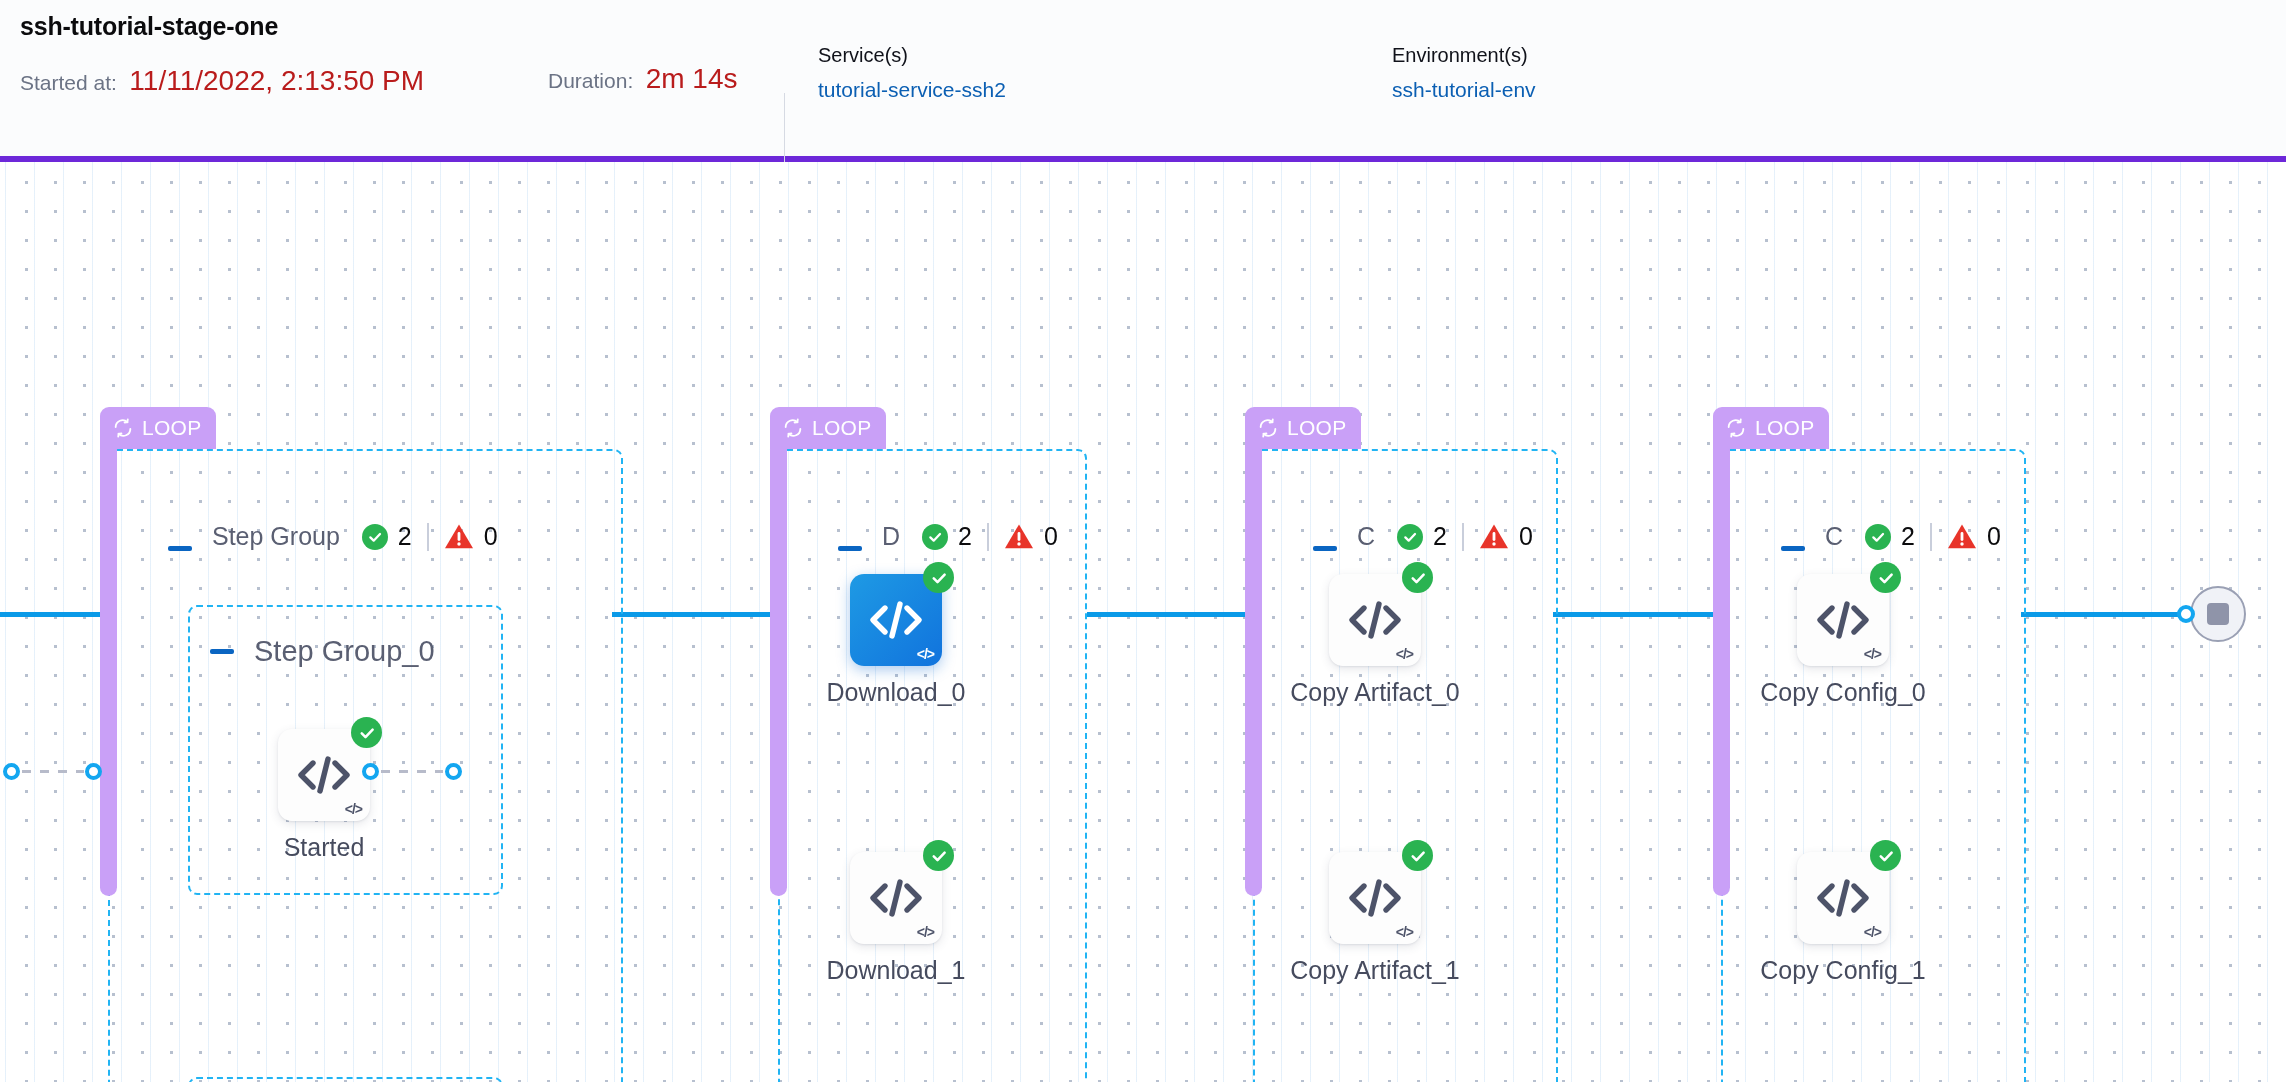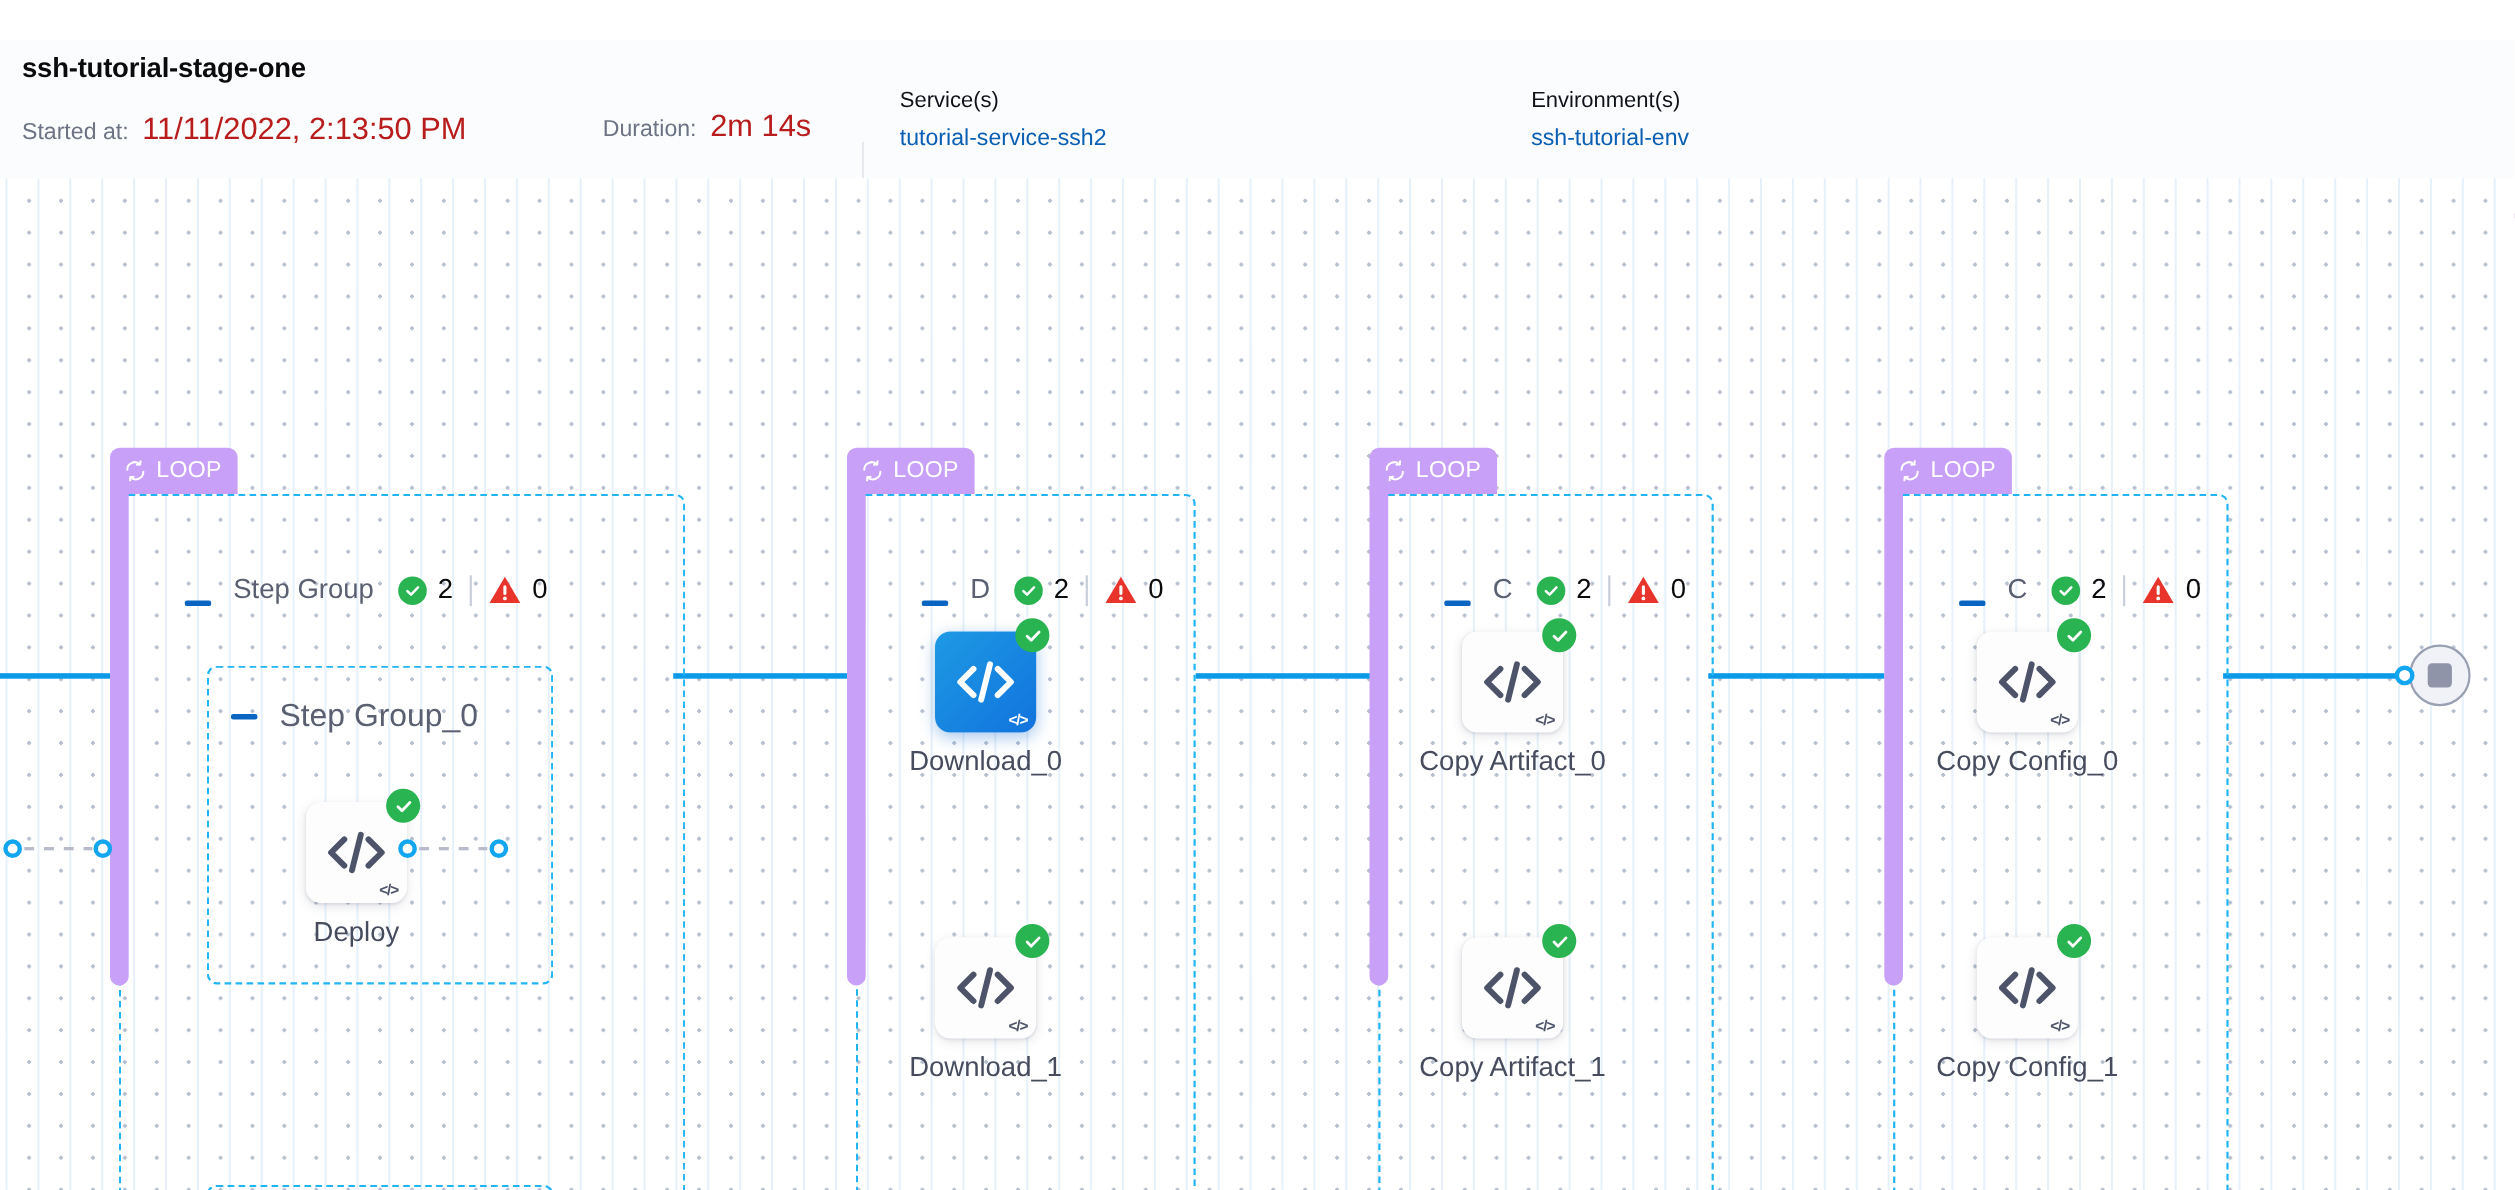--- a/index.html
+++ b/index.html
@@ -10,22 +10,21 @@
     background: #ffffff;
     font-family: "Liberation Sans", sans-serif;
   }
 
   
   #exec-header {
     position: relative;
     width: 2286px;
     height: 162px;
     background: #fbfcfd;
-    border-bottom: 4px solid #6d28d9;
-    margin-top: 36px;
+    border-bottom: 6px solid #6d28d9;
   }
   #header-title {
     position: absolute;
     left: 20px;
     top: 12px;
     font-size: 25px;
     font-weight: bold;
     color: #0b0b0d;
     letter-spacing: -0.2px;
   }
@@ -405,21 +404,21 @@
               <path d="M32 6 24 38"></path>
           </svg>
         </span>
         <span class="node-corner">&lt;/&gt;</span>
         <span class="node-status">
           <svg width="18" height="18" viewBox="0 0 24 24" fill="none" stroke="#ffffff" stroke-width="3.4" stroke-linecap="round" stroke-linejoin="round">
               <path d="M5 12.5 10 17.5 19.5 7.5"></path>
             </svg>
         </span>
       </div>
-      <div class="node-label">Deploy</div>
+      <div class="node-label">Started</div>
     </div>
     <div class="port" style="left:-97px; top:356px;"></div>
     <div class="port" style="left:-15px; top:356px;"></div>
     <div class="port" style="left:262px; top:356px;"></div>
     <div class="port" style="left:345px; top:356px;"></div>
     <div class="dash-stub" style="left:-78px; top:363px; width:62px;"></div>
     <div class="dash-stub" style="left:281px; top:363px; width:62px;"></div>
 
     <div class="stepgroup-box" style="left:88px; top:670px; width:315px; height:290px;"></div>
 

